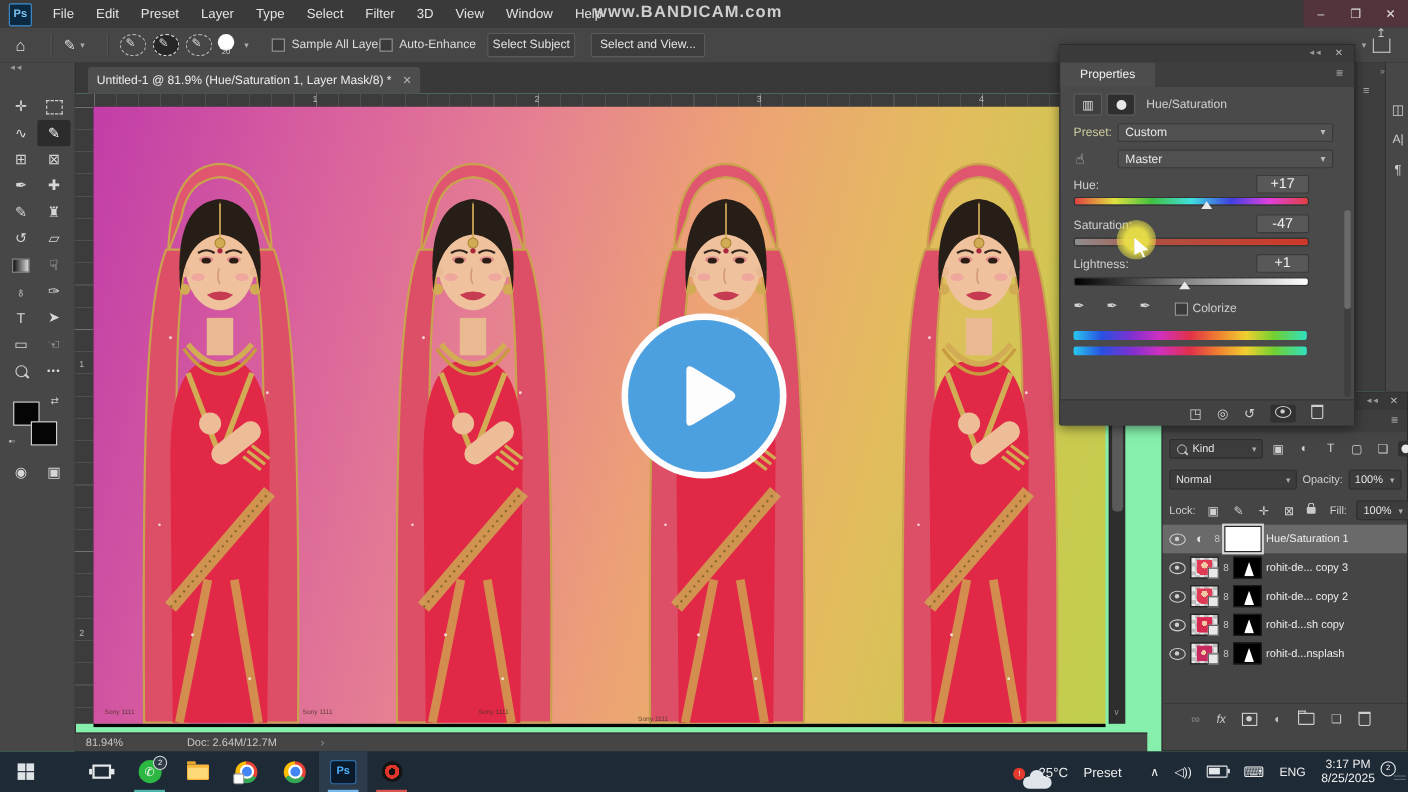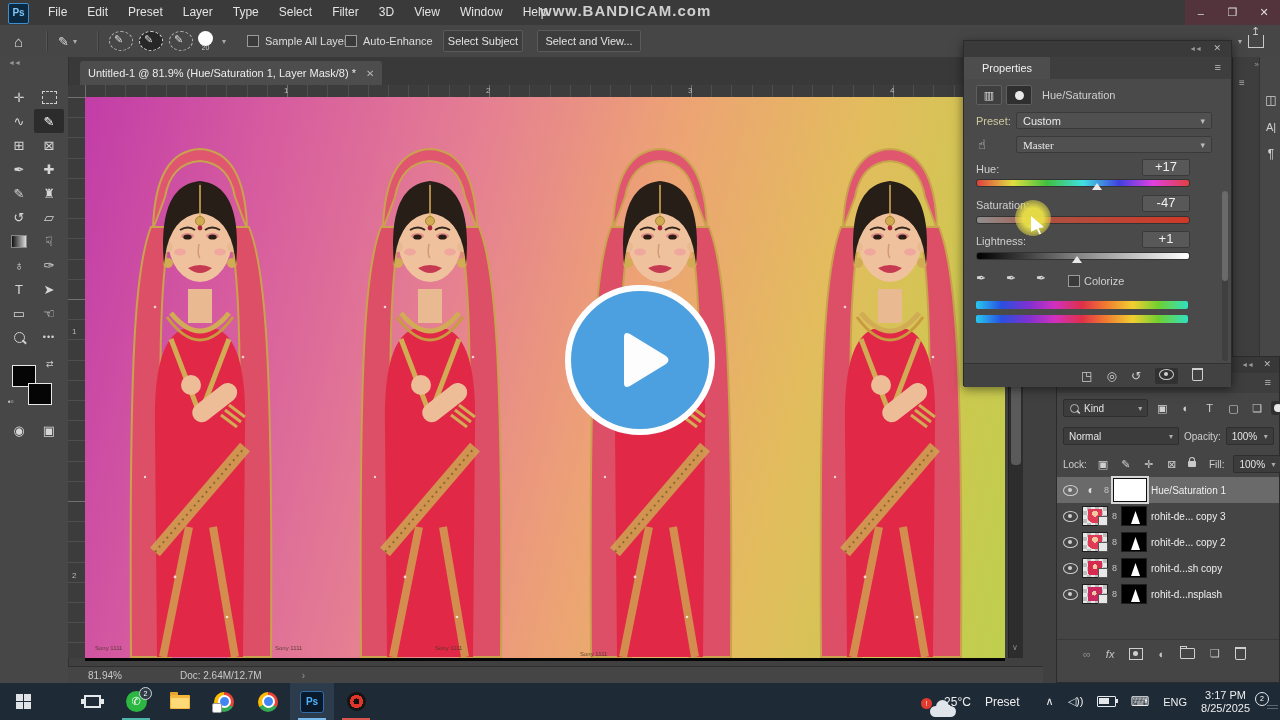--- a/index.html
+++ b/index.html
@@ -1,16 +1,16 @@
 <!DOCTYPE html>
 <html><head>
 <meta charset="utf-8">
 <style>
   html,body{margin:0;padding:0;background:#000;}
-  #app{position:relative;width:1280px;height:720px;overflow:hidden;background:#404040;
+  #app{position:relative;width:1280px;height:720px;overflow:hidden;background:#86efac;
        font-family:"Liberation Sans","DejaVu Sans",sans-serif;color:#ddd;user-select:none;}
   
   #menubar{position:absolute;left:0;top:0;width:1280px;height:25px;background:#3a3a3a;border-bottom:1px solid #2a2a2a;}
   .pslogo{position:absolute;left:8px;top:3px;width:19px;height:19px;background:#0b2a42;border:1px solid #3f8fd0;
           color:#7ec4f5;font-size:10px;font-weight:bold;text-align:center;line-height:18px;border-radius:2px;}
   #menuitems{position:absolute;left:38px;top:0;height:25px;display:flex;align-items:center;}
   .mi{padding:0 10px;font-size:12px;color:#e3e3e3;line-height:25px;cursor:default;}
   #watermark{position:absolute;left:540px;top:2px;font-size:15px;font-weight:bold;letter-spacing:1px;color:#cfcfcf;}
   #winctl{position:absolute;right:0;top:0;width:95px;height:25px;background:#53343c;display:flex;justify-content:space-around;align-items:center;}
   #winctl span{font-size:11px;color:#ddd;width:20px;text-align:center;}
@@ -62,21 +62,21 @@
   #playbtn{position:absolute;left:480px;top:188px;width:150px;height:150px;border-radius:50%;background:#4da0e0;
     border:6px solid #fdfdfd;box-sizing:border-box;display:flex;align-items:center;justify-content:center;}
   #playbtn svg{margin-left:10px;}
   
   #vscroll{position:absolute;left:1008px;top:97px;width:14px;height:561px;background:#2d2d2d;border-left:1px solid #222;}
   #vthumb{position:absolute;left:2px;top:233px;width:10px;height:135px;background:#5a5a5a;border-radius:4px;}
   #varrow{position:absolute;left:3px;top:546px;font-size:8px;color:#8a8a8a;}
   
   #statusbar{position:absolute;left:68px;top:666px;width:975px;height:17px;background:#454545;border-top:1px solid #2e2e2e;
     display:flex;align-items:center;font-size:10px;color:#c9c9c9;}
-  #statusbar .z{margin-left:20px;text-align:center;}
+  #statusbar .z{margin-left:10px;text-align:center;}
   #statusbar .d{margin-left:58px;}
   #statusbar .c{margin-left:40px;color:#999;}
   
   #rightdock{position:absolute;left:1232px;top:57px;width:48px;height:299px;background:#3e3e3e;border-left:1px solid #2c2c2c;}
   #rightdock .exp{position:absolute;right:22px;top:3px;font-size:8px;color:#9a9a9a;}
   #rightdock .mnu{position:absolute;left:6px;top:20px;font-size:10px;color:#aaa;}
   #rdcol{position:absolute;left:26px;top:0;width:22px;height:299px;background:#474747;border-left:1px solid #333;}
   .rdic{position:absolute;left:0;width:22px;text-align:center;font-size:12px;color:#d2d2d2;}
   
   #properties{position:absolute;left:963px;top:40px;width:269px;height:346px;background:#4a4a4a;
@@ -443,21 +443,21 @@
         </span>
       <span class="plabel" style="left:78px;top:10px;">Hue/Saturation</span>
 
       <span class="plabel" style="left:12px;top:36px;color:#cfc9a0;">Preset:</span>
       <span class="pselect" style="left:52px;top:33px;width:196px;">
         <span>Custom</span>
           <span class="crt">▾</span>
       </span>
 
       <span class="plabel" style="left:14px;top:58px;font-size:13px;">☝</span>
-      <span class="pselect" style="left:52px;top:57px;width:196px;font-family:Liberation Serif, serif;">
+      <span class="pselect" style="left:52px;top:57px;width:196px;">
         <span>Master</span>
           <span class="crt">▾</span>
       </span>
 
       <span class="plabel" style="left:12px;top:84px;">Hue:</span>
       <span class="valbox" style="left:178px;top:80px;">+17</span>
       <span class="sbar" id="huebar" style="top:100px;"></span>
       <span class="sthumb" style="left:128px;top:104px;"></span>
 
       <span class="plabel" style="left:12px;top:120px;">Saturation:</span>

